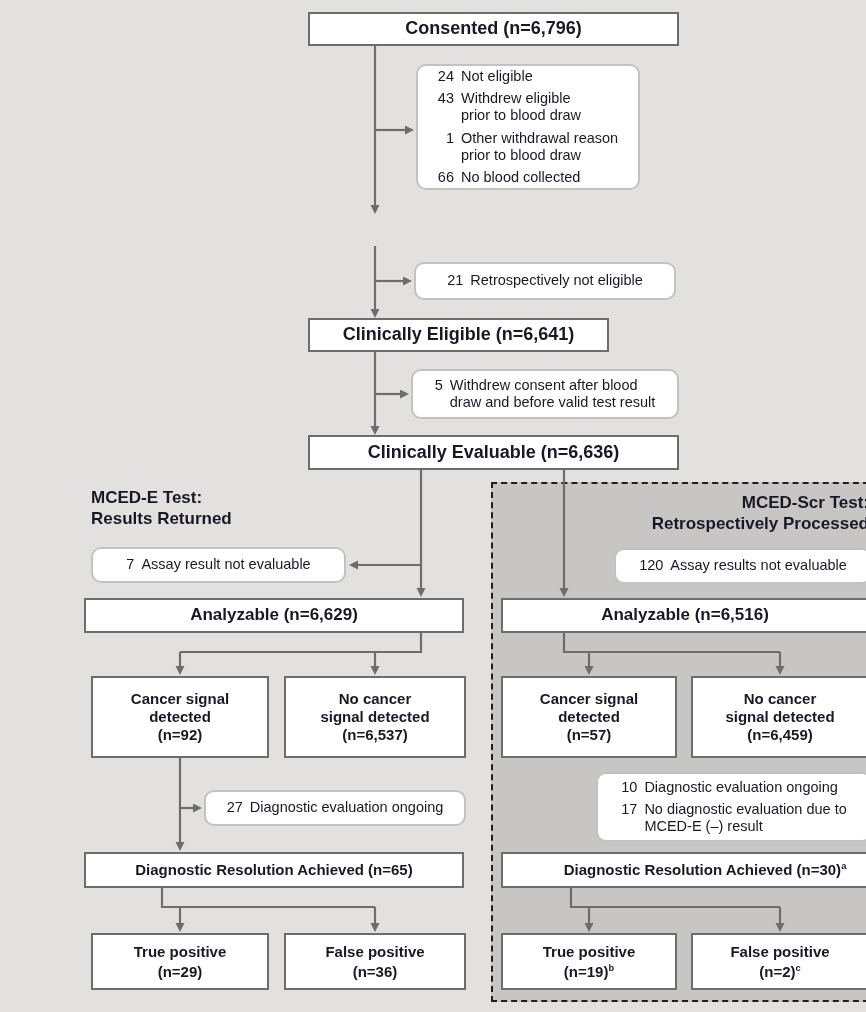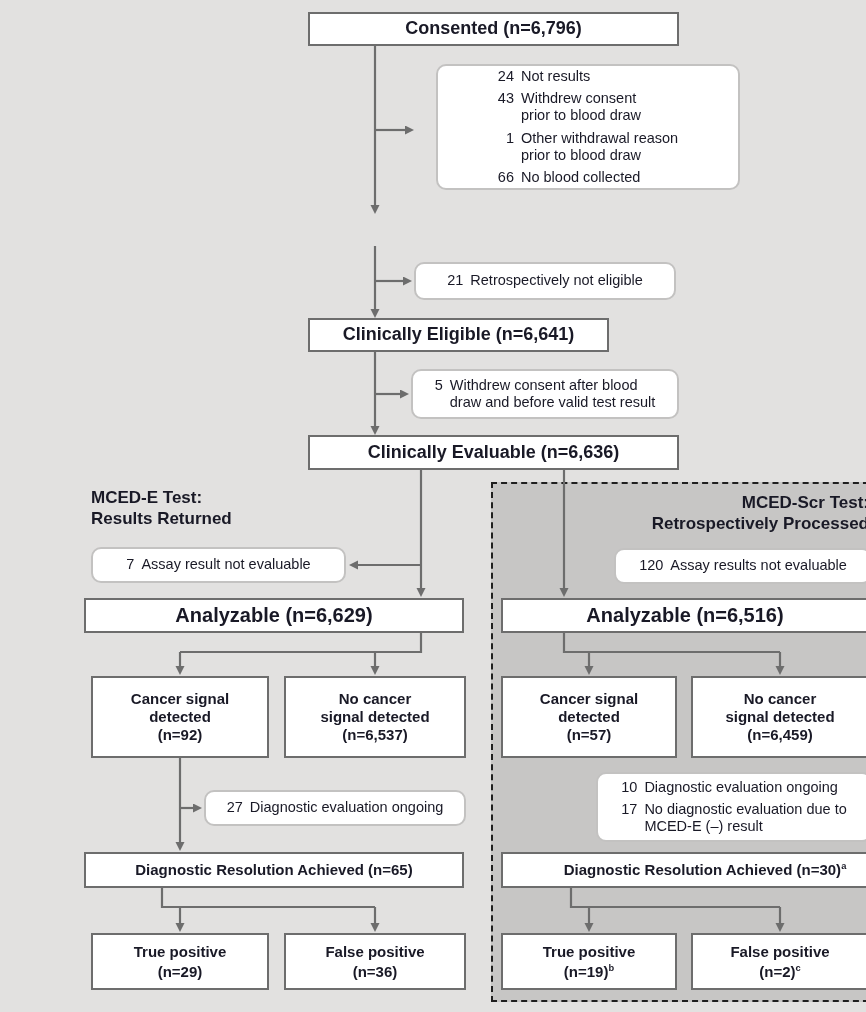--- a/index.html
+++ b/index.html
@@ -12,21 +12,21 @@
     background:#c7c6c5; border:2.5px dashed #1f1f1f; box-sizing:border-box;
   }
   svg.connectors { position:absolute; left:0; top:0; }
   .box {
     position:absolute; background:#ffffff; border:2.5px solid #6d6d6d;
     box-sizing:border-box; display:flex; align-items:center; justify-content:center;
     text-align:center; font-weight:bold;
   }
   .box .lbl { white-space:pre-line; line-height:1.22; }
   .big   { font-size:18px; }
-  .mid   { font-size:20px; }
+  .mid   { font-size:17px; }
   .small { font-size:15px; }
   .note {
     position:absolute; background:#ffffff; border:2px solid #c3c2c1; border-radius:10px;
     box-sizing:border-box; display:flex; align-items:center; justify-content:center;
     font-size:14.5px; font-weight:500;
   }
   .note-grid { display:grid; grid-template-columns:auto auto; column-gap:7px; row-gap:5px; }
   .note-num  { text-align:right; white-space:nowrap; }
   .note-text { text-align:left; white-space:pre-line; line-height:1.18; }
   .hdr {
@@ -75,26 +75,26 @@
       <path d="M535 888 V907 H744"></path>
       <path d="M553 907 V924" marker-end="url(#arr)"></path>
       <path d="M744 907 V924" marker-end="url(#arr)"></path>
     </g>
   </svg>
 
   <div class="box big" style="left:272px; top:12px; width:371px; height:34px;">
     <span class="lbl">Consented (n=6,796)</span>
   </div>
 
-  <div class="note" style="left:400px; top:64px; width:304px; height:126px;">
+  <div class="note" style="left:380px; top:64px; width:224px; height:126px;">
     <div class="note-grid">
       <span class="note-num">24</span>
-      <span class="note-text">Not results</span>
+      <span class="note-text">Not eligible</span>
       <span class="note-num">43</span>
-      <span class="note-text">Withdrew consent
+      <span class="note-text">Withdrew eligible
 prior to blood draw</span>
       <span class="note-num">1</span>
       <span class="note-text">Other withdrawal reason
 prior to blood draw</span>
       <span class="note-num">66</span>
       <span class="note-text">No blood collected</span>
     </div>
   </div>
 
 

